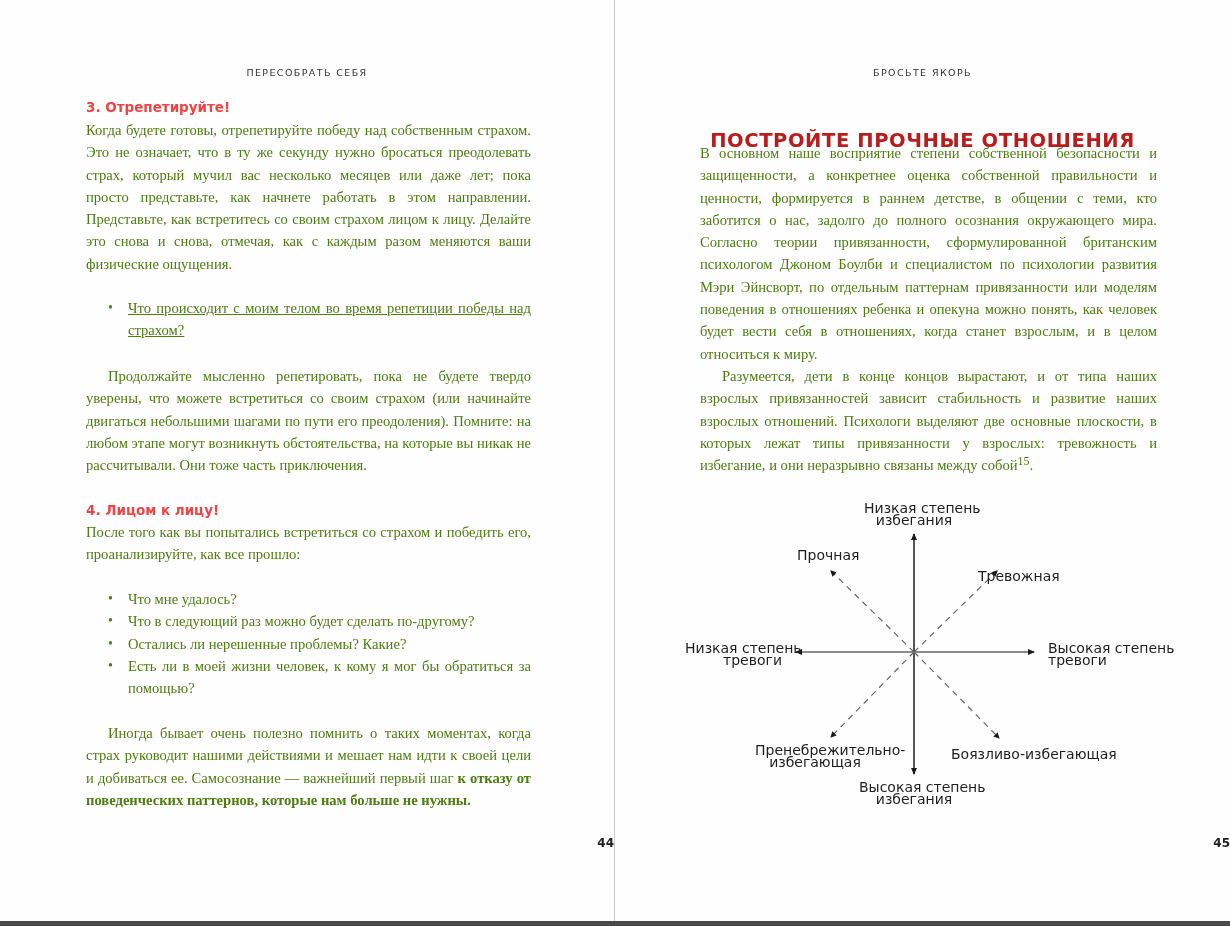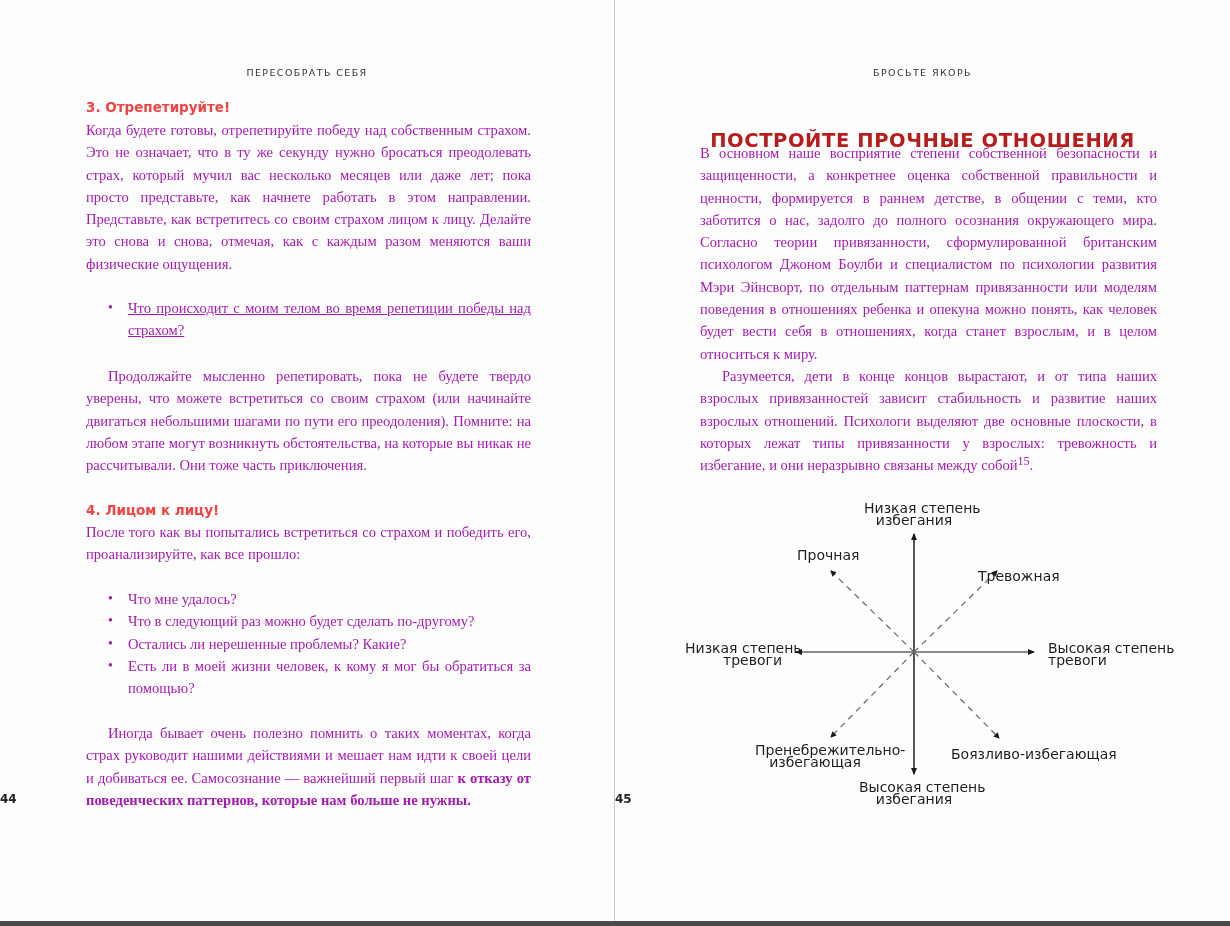--- a/index.html
+++ b/index.html
@@ -10,35 +10,35 @@
   .page.left { left:0; width:614px; }
   .page.right { left:615px; width:615px; }
   .gutter { position:absolute; left:614px; top:0; width:1px; height:922px; background:#c9c9c9; }
   .bottom-strip { position:absolute; left:0; top:921px; width:1230px; height:5px; background:#4a4a4a; }
 
   .running-head { position:absolute; top:67px; font-family:"DejaVu Sans", sans-serif; font-size:9.5px;
                   letter-spacing:1.4px; color:#333; text-align:center; }
   .left .running-head { left:0; width:614px; }
   .right .running-head { left:0; width:615px; }
 
-  .col { position:absolute; font-size:14.6px; line-height:22.3px; text-align:justify; color:#a21caf; }
+  .col { position:absolute; font-size:14.6px; line-height:22.3px; text-align:justify; color:#4d7c0f; }
   .left .col { left:86px; width:445px; }
   .right .col { left:85px; width:457px; }
 
   .h-sect { position:absolute; font-family:"DejaVu Sans", sans-serif; font-weight:bold; font-size:13.5px;
             color:#ef4444; }
   p { margin:0; }
   .indent { text-indent:22px; }
   ul.bullets { list-style:none; margin:0; padding:0; }
   ul.bullets li { position:relative; padding-left:42px; }
   ul.bullets li::before { content:"•"; position:absolute; left:22px; top:0; font-size:14px; }
   .strong { font-weight:bold; }
 
-  .page-num { position:absolute; top:792px; font-family:"DejaVu Sans", sans-serif; font-weight:bold;
-              font-size:12px; color:#222; text-align:left; }
+  .page-num { position:absolute; top:836px; font-family:"DejaVu Sans", sans-serif; font-weight:bold;
+              font-size:12px; color:#222; text-align:right; }
   .left .page-num { left:0; width:614px; }
   .right .page-num { left:0; width:615px; }
 
   .chapter-title { position:absolute; top:97px; left:0; width:615px; text-align:center;
                    font-family:"DejaVu Sans", sans-serif; font-weight:bold; font-size:19.5px; letter-spacing:0.6px;
                    color:#b91c1c;margin-top:32px; }
   sup { font-size:12px; line-height:0; vertical-align:5px; }
 
   .diagram { position:absolute; left:0; top:0; width:615px; height:920px; pointer-events:none; }
   .dlabel { position:absolute; font-family:"DejaVu Sans", sans-serif; font-size:14px; line-height:12px;

